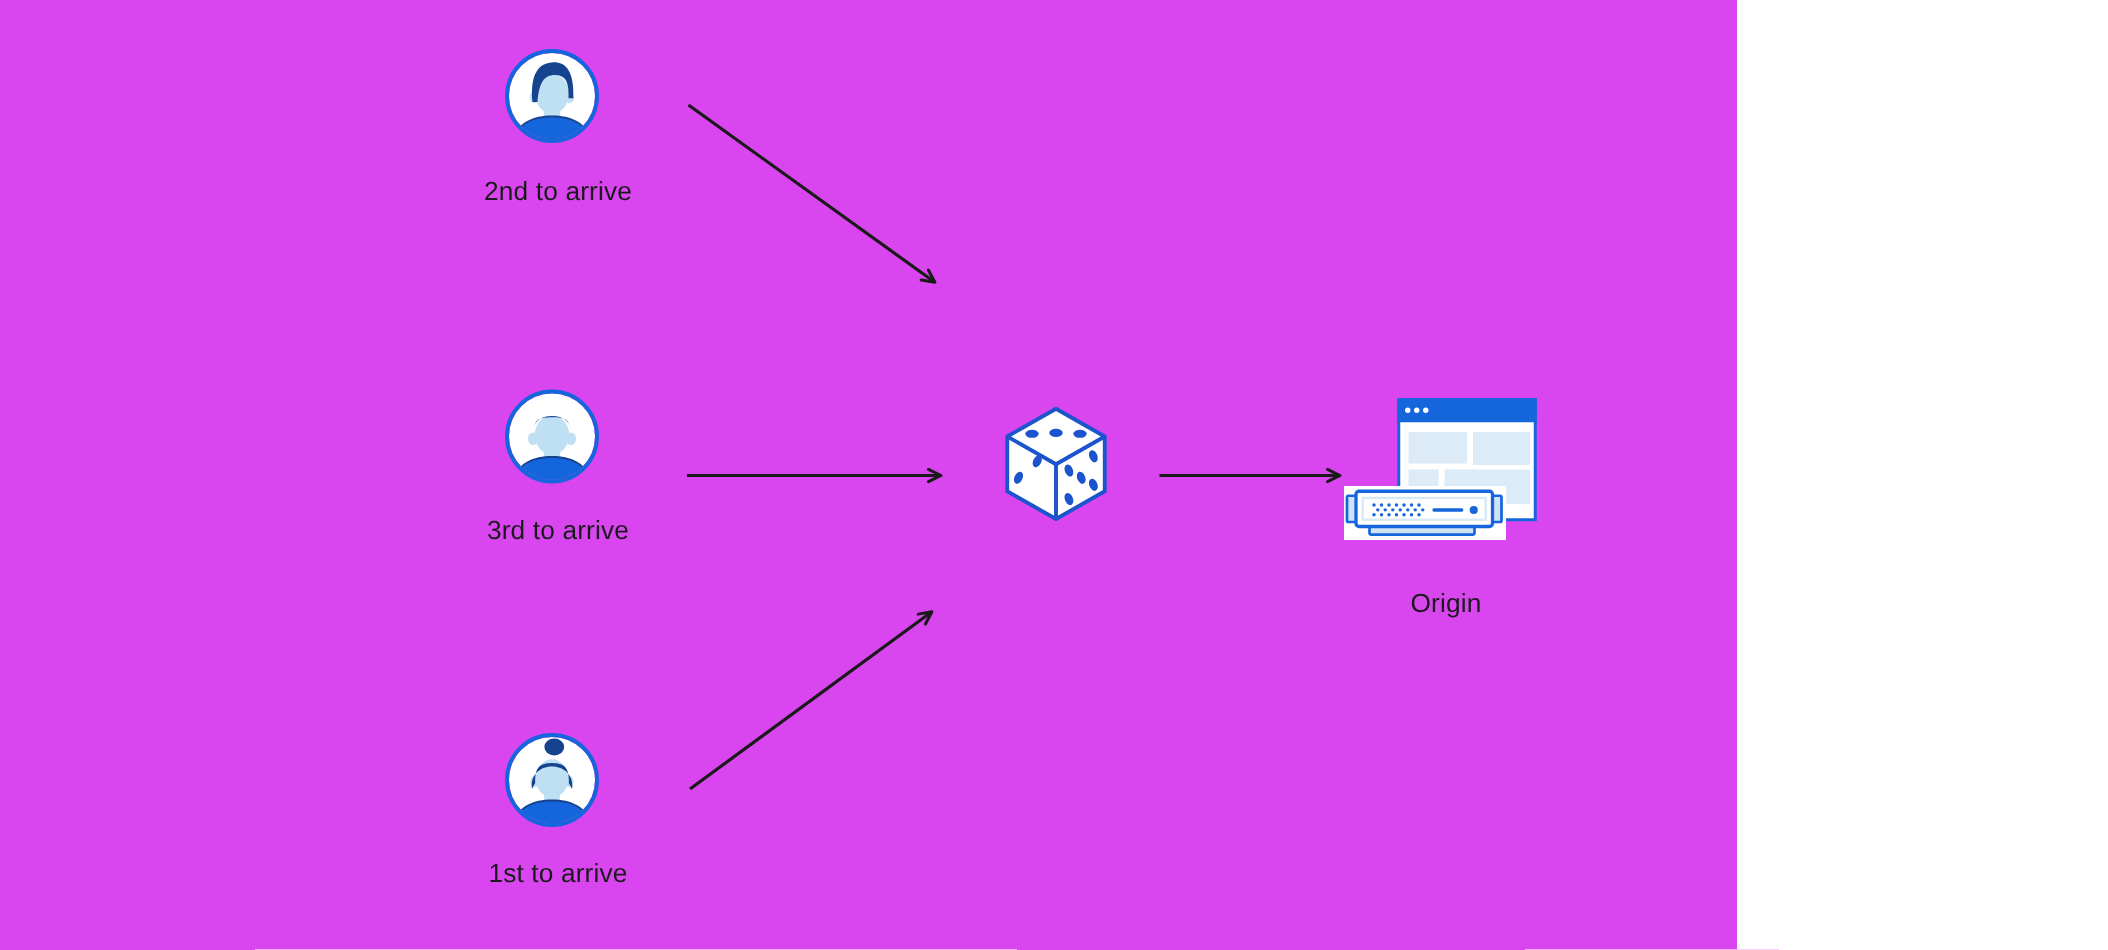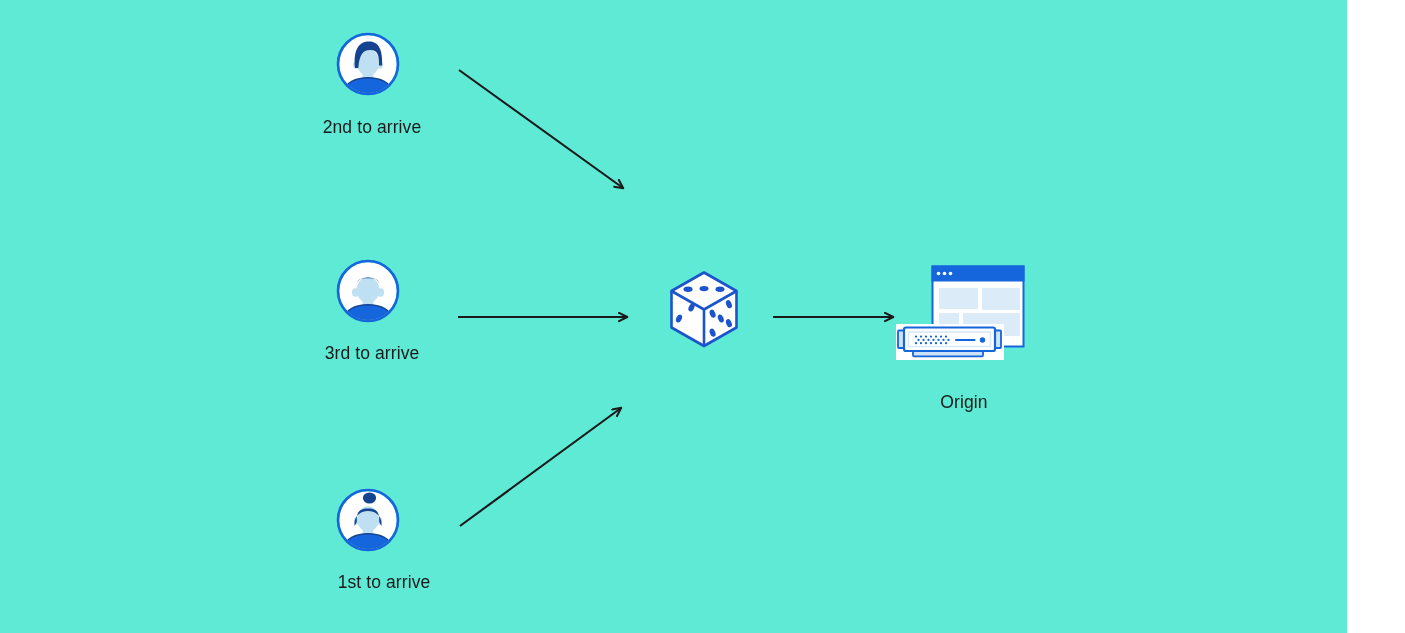--- a/index.html
+++ b/index.html
@@ -3,23 +3,23 @@
 <meta charset="utf-8">
 <style>
   html, body {
     margin: 0;
     padding: 0;
     background: #ffffff;
     font-family: "Liberation Sans", sans-serif;
   }
   .canvas {
     position: relative;
-    width: 1347px;
+    width: 1158px;
     height: 633px;
-    background: #5eead4;
+    background: #d946ef;
     overflow: hidden;
   }
   .node {
     position: absolute;
   }
   .node-label {
     position: absolute;
     font-size: 17.5px;
     line-height: 20px;
     color: #1a1a1c;
@@ -112,21 +112,21 @@
         <ellipse cx="43.4" cy="33" rx="2.9" ry="3.7" fill="#bfe0f2"></ellipse>
         <rect x="26.8" y="38.5" width="10.4" height="12" fill="#bfe0f2"></rect>
         <ellipse cx="32" cy="31" rx="10.9" ry="12.8" fill="#bfe0f2"></ellipse>
         <path d="M18.6,38 C16,18 48,18 45.4,38 L43.2,34 C43.6,24.5 41,20.6 32,20.6 C23,20.6 20.4,24.5 20.8,34 Z" fill="#16438f"></path>
         <path d="M5,64 C7,50.5 18.5,45 32,45 C45.5,45 57,50.5 59,64 Z" fill="#16438f"></path>
         <path d="M5.6,64 C7.6,51.5 19,46.4 32,46.4 C45,46.4 56.4,51.5 58.4,64 Z" fill="#1565dc"></path>
       </g>
       <circle cx="32" cy="32" r="30" fill="none" stroke="#1565dc" stroke-width="2.6"></circle>
     </svg>
   </div>
-  <div class="node-label" style="left:304px; top:572px; width:160px;">1st to arrive</div>
+  <div class="node-label" style="left:292px; top:572px; width:160px;">1st to arrive</div>
 
   <div class="node" style="left:669px; top:271px; width:70px; height:78px;">
     <svg width="70" height="78" viewBox="0 0 70 78">
       <g stroke="#1b54cd" stroke-width="2.6" fill="#ffffff" stroke-linejoin="round">
         <path d="M35,1.5 L67.5,20 L67.5,56.5 L35,75 L2.5,56.5 L2.5,20 Z"></path>
         <path d="M2.5,20 L35,38.5 L67.5,20 M35,38.5 L35,75" fill="none"></path>
       </g>
       <g fill="#1b54cd">
 
         <ellipse cx="19" cy="18.2" rx="4.5" ry="2.7"></ellipse>

